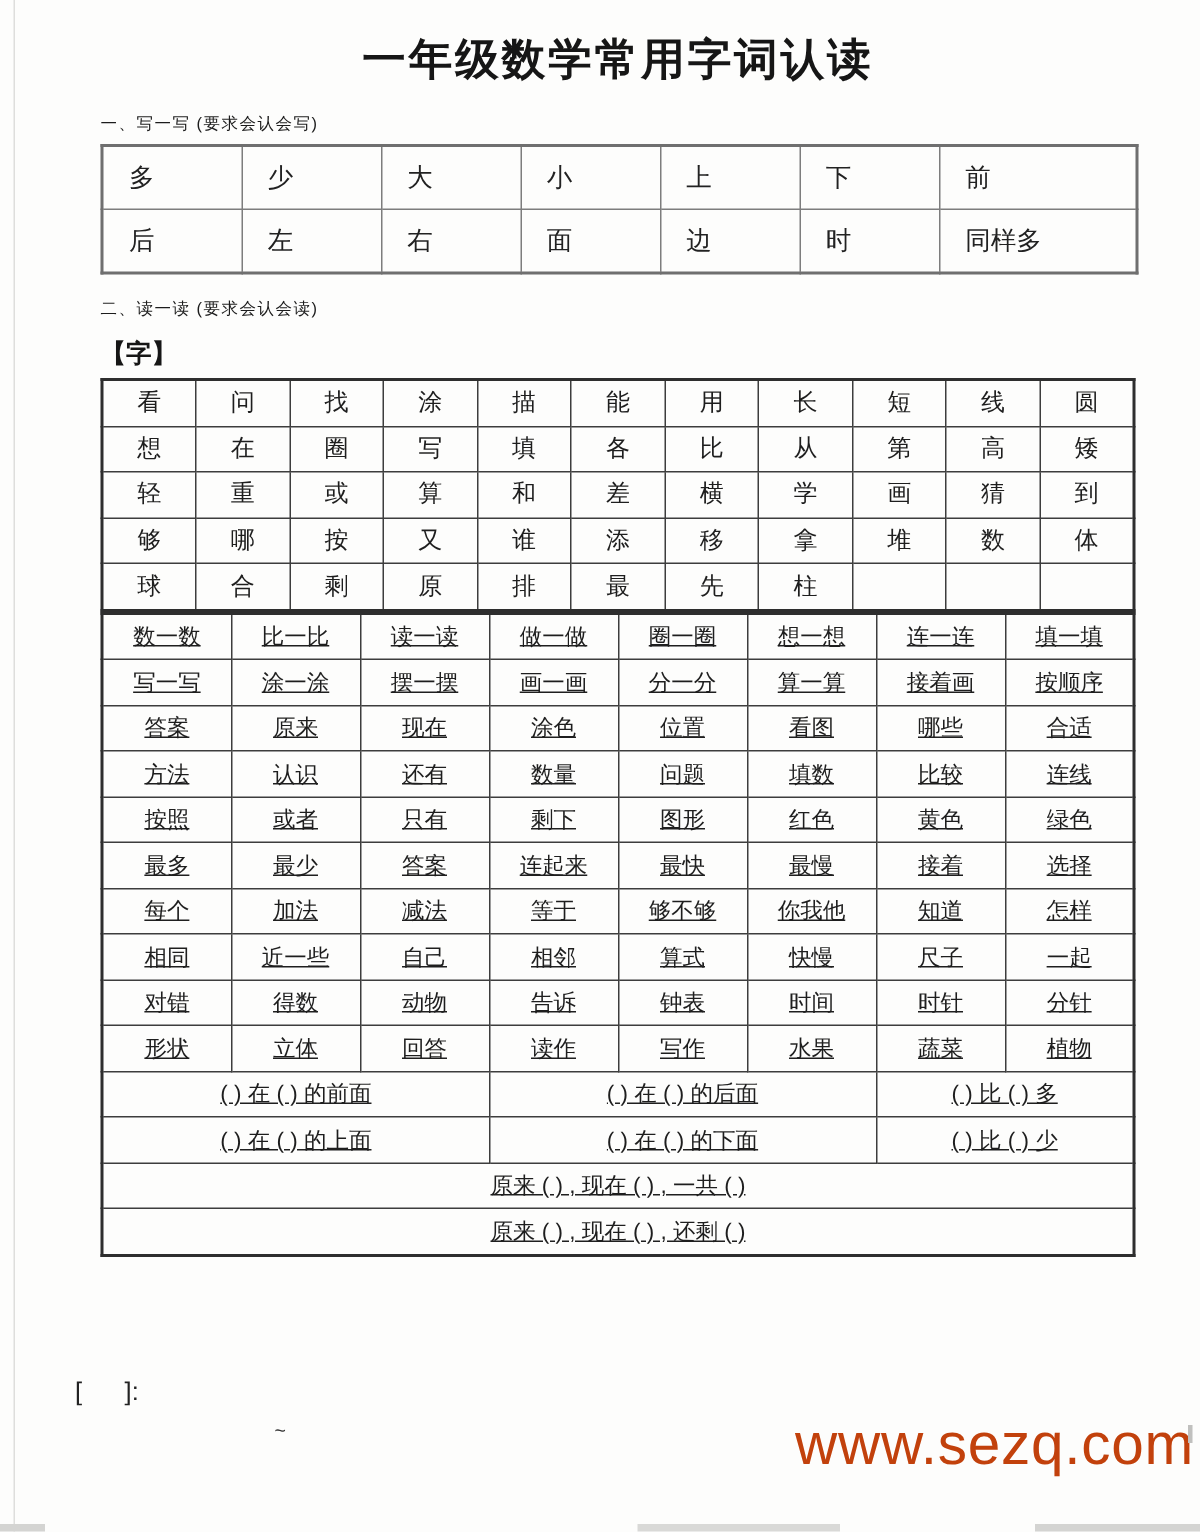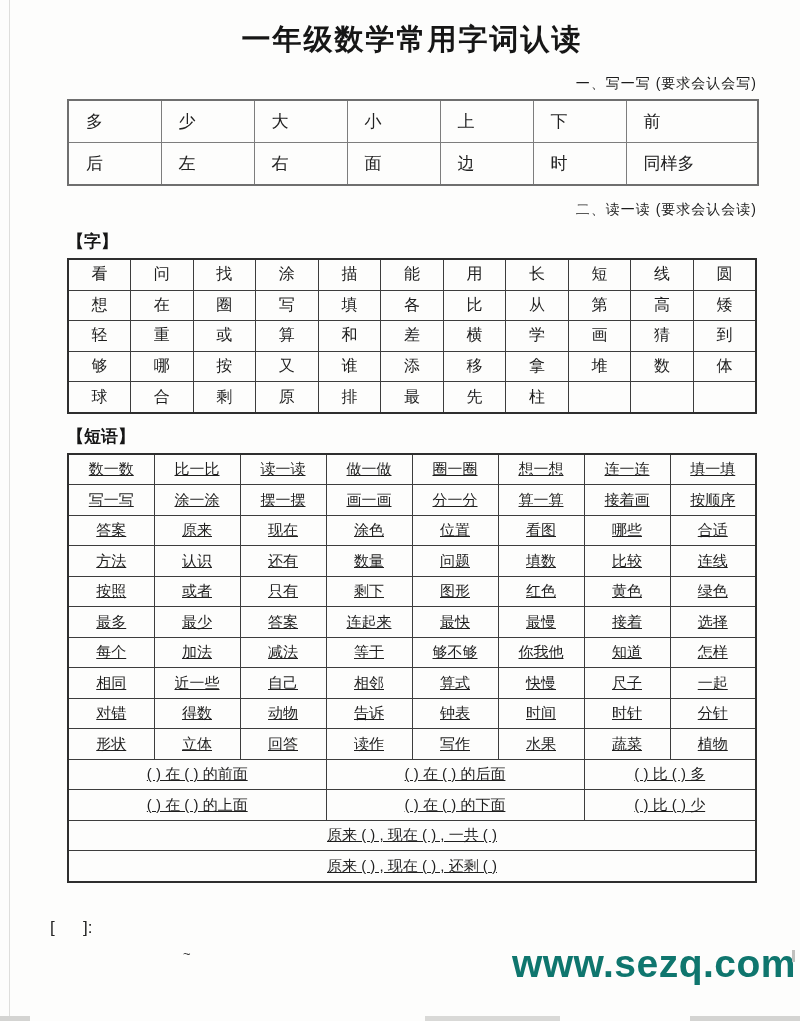--- a/index.html
+++ b/index.html
@@ -6,42 +6,42 @@
   body{
     width:800px;height:1021px;position:relative;overflow:hidden;
     background:#fdfdfc;color:#1f1f1f;
     font-family:"Liberation Sans","DejaVu Sans",sans-serif;
   }
   .sheet{position:absolute;left:55px;top:0;width:690px;padding-left:12px;}
   .page-title{
     text-align:center;font-size:29px;font-weight:700;letter-spacing:2px;
     margin:20px 0 0 0;color:#161616;
   }
-  .sec-heading{font-size:14px;margin:15px 0 6px 0;color:#1c1c1c;letter-spacing:1px;text-align:right;}
+  .sec-heading{font-size:11px;margin:15px 0 6px 0;color:#1c1c1c;letter-spacing:1px;}
   .group-label{font-size:17px;font-weight:600;margin:11px 0 5px 0;color:#161616;}
 
   table{border-collapse:collapse;width:690px;table-layout:fixed;}
   td{overflow:hidden;white-space:nowrap;}
 
   .t1{border:2px solid #6f6f6f;}
   .t1 td{border:1.5px solid #7d7d7d;height:41px;font-size:17px;padding:0 0 0 17px;text-align:left;color:#222;}
   .t1 col.c-std{width:93px;}
   .t1 col.c-wide{width:132px;}
 
   .t2{border:2px solid #2e2e2e;}
   .t2 td{border:1px solid #3d3d3d;height:27.6px;font-size:16px;text-align:center;color:#1e1e1e;}
 
   .t3{border:2px solid #2e2e2e;text-decoration:underline;}
   .t3 td{border:1px solid #3d3d3d;height:27.5px;font-size:15px;text-align:center;color:#1e1e1e;}
 
   .footer-bracket{position:absolute;left:50px;top:918px;font-size:17px;white-space:pre;color:#222;}
   .footer-tilde{position:absolute;left:183px;top:946px;font-size:13px;color:#333;}
   .watermark{
-    position:absolute;right:4px;top:942px;font-size:39px;color:#0f766e;
-    letter-spacing:0.5px;font-weight:700;
+    position:absolute;right:4px;top:942px;font-size:39px;color:#c2410c;
+    letter-spacing:0.5px;font-weight:400;
   }
 
   
   .edge-left{position:absolute;left:9px;top:0;width:1px;height:100%;background:#dededc;}
   .edge-bar{position:absolute;bottom:0;height:5px;background:#d4d4d2;}
   .edge-bar.b1{left:0;width:30px;}
   .edge-bar.b2{left:425px;width:135px;background:#d9d9d7;}
   .edge-bar.b3{left:690px;width:110px;}
   .edge-tick{position:absolute;right:5px;top:950px;width:3px;height:12px;background:#c0c0be;}
 </style>
@@ -155,21 +155,20 @@
           <td>最</td>
           <td>先</td>
           <td>柱</td>
           <td></td>
           <td></td>
           <td></td>
         </tr>
       </tbody>
   </table>
 
-  <div class="group-label">【短语】</div>
 
   <table class="t3">
     <tbody>
         <tr>
           <td>数一数</td>
           <td>比一比</td>
           <td>读一读</td>
           <td>做一做</td>
           <td>圈一圈</td>
           <td>想一想</td>

